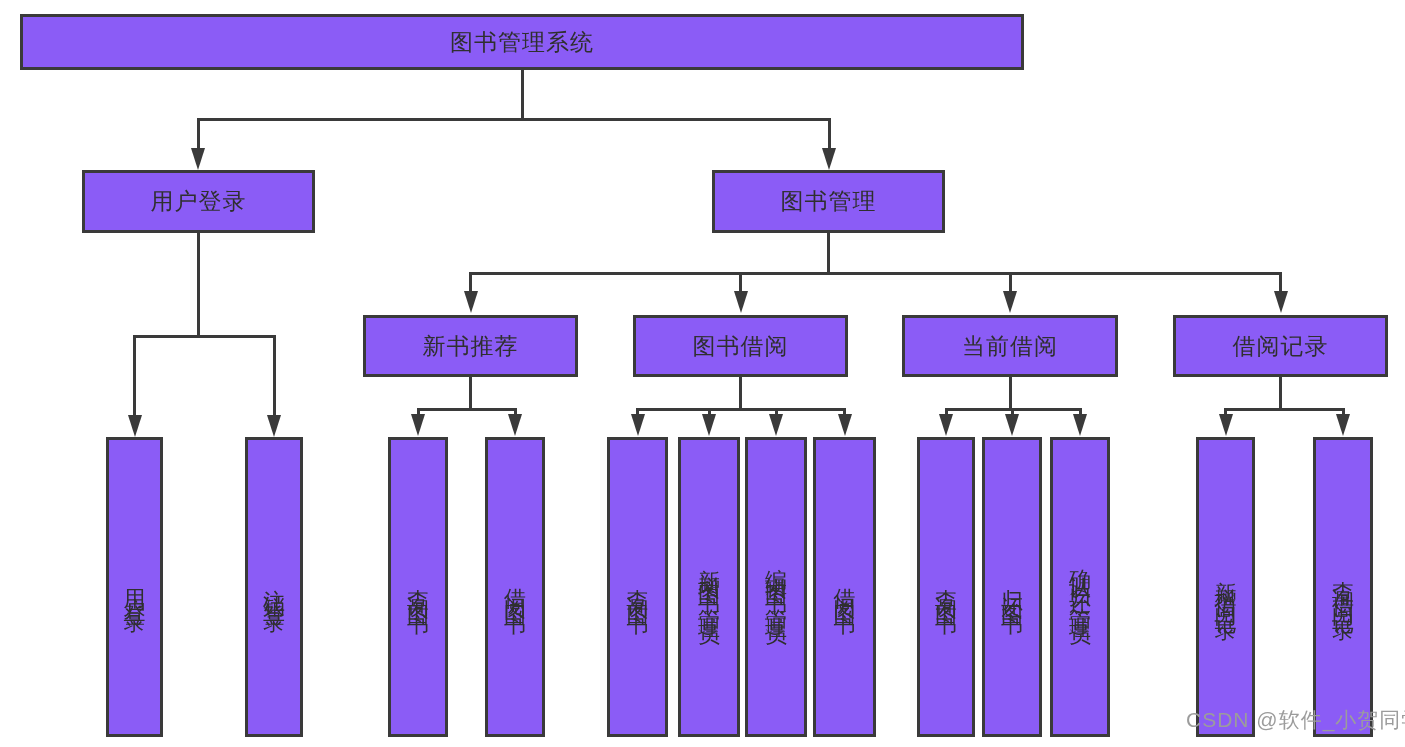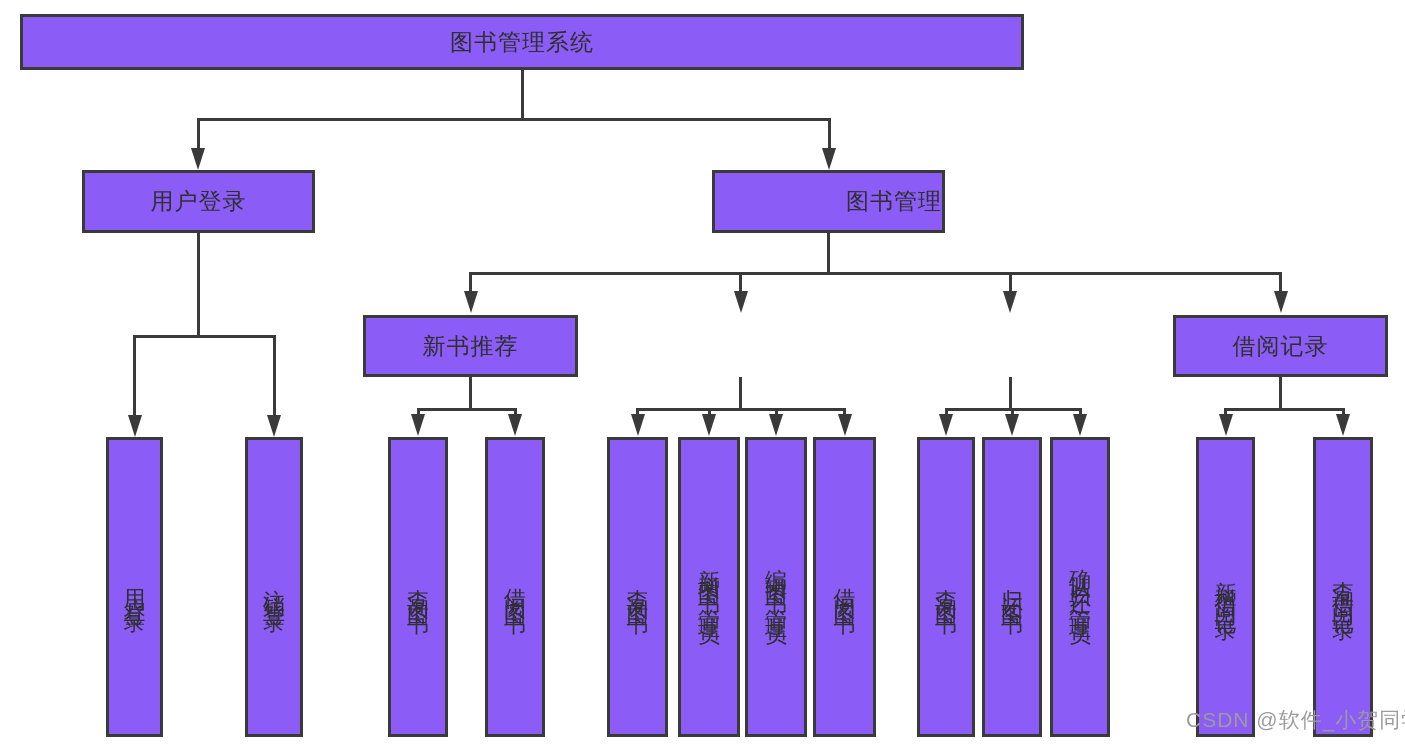--- a/index.html
+++ b/index.html
@@ -60,21 +60,21 @@
   <div class="line" style="left:520.5px; top:70px; width:3px; height:48px;"></div>
   <div class="line" style="left:196.5px; top:118px; width:634px; height:3px;"></div>
   <div class="line" style="left:196.5px; top:118px; width:3px; height:32px;"></div>
   <div class="ah" style="left:191px; top:148px;"></div>
   <div class="line" style="left:827.5px; top:118px; width:3px; height:32px;"></div>
   <div class="ah" style="left:822px; top:148px;"></div>
 
   <div class="box hbox" style="left:82px; top:170px; width:233px; height:63px;">
     <span>用户登录</span>
   </div>
-  <div class="box hbox" style="left:712px; top:170px; width:233px; height:63px;justify-content:flex-end;">
+  <div class="box hbox" style="left:712px; top:170px; width:233px; height:63px;">
     <span>图书管理</span>
   </div>
 
   <div class="line" style="left:196.5px; top:233px; width:3px; height:102px;"></div>
   <div class="line" style="left:133px; top:335px; width:142px; height:3px;"></div>
   <div class="line" style="left:133px; top:335px; width:3px; height:82px;"></div>
   <div class="ah" style="left:127.5px; top:415px;"></div>
   <div class="line" style="left:272.5px; top:335px; width:3px; height:82px;"></div>
   <div class="ah" style="left:267px; top:415px;"></div>
 
@@ -84,20 +84,26 @@
   <div class="ah" style="left:463.5px; top:291px;"></div>
   <div class="line" style="left:739px; top:272px; width:3px; height:20px;"></div>
   <div class="ah" style="left:733.5px; top:291px;"></div>
   <div class="line" style="left:1008.5px; top:272px; width:3px; height:20px;"></div>
   <div class="ah" style="left:1003px; top:291px;"></div>
   <div class="line" style="left:1279px; top:272px; width:3px; height:20px;"></div>
   <div class="ah" style="left:1273.5px; top:291px;"></div>
 
   <div class="box hbox" style="left:363px; top:315px; width:215px; height:62px;">
     <span>新书推荐</span>
+  </div>
+  <div class="box hbox" style="left:633px; top:315px; width:215px; height:62px;">
+    <span>图书借阅</span>
+  </div>
+  <div class="box hbox" style="left:902px; top:315px; width:216px; height:62px;">
+    <span>当前借阅</span>
   </div>
   <div class="box hbox" style="left:1173px; top:315px; width:215px; height:62px;">
     <span>借阅记录</span>
   </div>
 
   <div class="line" style="left:469px; top:377px; width:3px; height:31px;"></div>
   <div class="line" style="left:416.5px; top:408px; width:100px; height:3px;"></div>
   <div class="line" style="left:416.5px; top:408px; width:3px; height:9px;"></div>
   <div class="ah" style="left:411px; top:414px;"></div>
   <div class="line" style="left:513.5px; top:408px; width:3px; height:9px;"></div>

